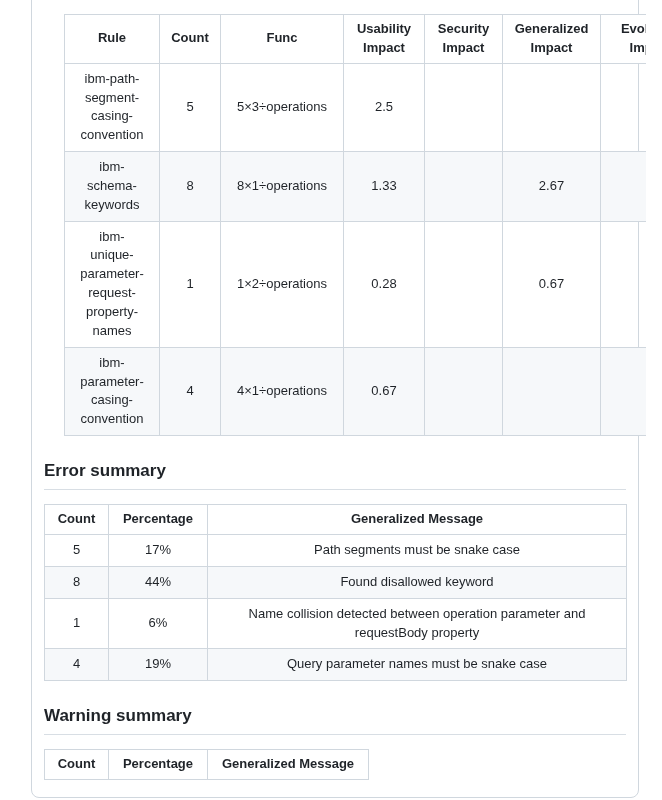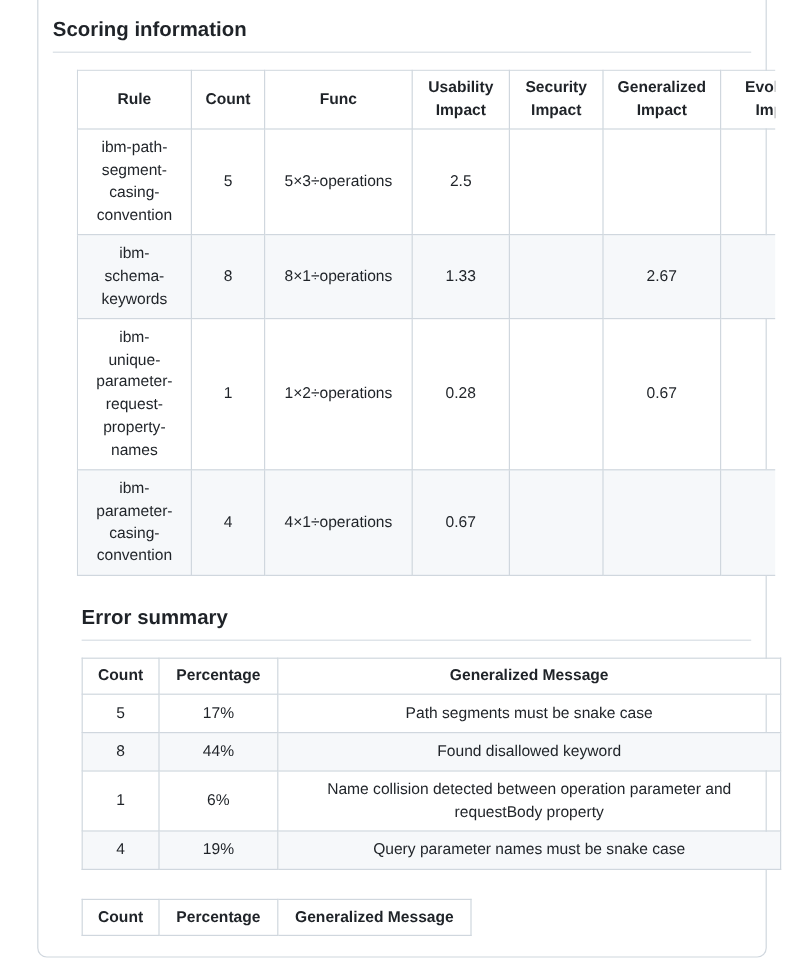--- a/index.html
+++ b/index.html
@@ -26,21 +26,21 @@
     border-radius: 8px;
     background: transparent;
   }
   .content {
     position: absolute;
     left: 44px;
     top: 14px;
     width: 582px;
   }
   .section { margin: 0; }
-  .section + .section { margin-top: 24px; margin-left: 24px; }
+  .section + .section { margin-top: 24px; }
   .section-title {
     font-size: 17px;
     font-weight: 700;
     line-height: 1.3;
     margin: 0 0 14px 0;
     padding-bottom: 7px;
     border-bottom: 1px solid #d8dee4;
   }
   .table-clip {
     width: 582px;
@@ -76,21 +76,20 @@
   td.c-func, td.c-count, td.c-num { white-space: nowrap; }
 </style>
 </head>
 <body>
 
 <div class="panel"></div>
 
 <div class="content">
 
   <section class="section">
-    <h2 class="section-title">Scoring information</h2>
     <div class="table-clip">
       <table class="tbl scoring">
         <colgroup>
           <col style="width:95px">
             <col style="width:61px">
             <col style="width:123px">
           <col style="width:81px">
             <col style="width:78px">
             <col style="width:98px">
             <col style="width:100px">
@@ -182,20 +181,21 @@
         <tr>
           <td class="c-count">4</td>
           <td class="c-count">19%</td>
           <td>Query parameter names must be snake case</td>
         </tr>
       </tbody>
     </table>
   </section>
 
   <section class="section">
+    <h2 class="section-title">Warning summary</h2>
     <table class="tbl warnings">
       <colgroup>
         <col style="width:64px">
           <col style="width:99px">
           <col style="width:161px">
       </colgroup>
       <thead>
         <tr>
           <th>Count</th>
           <th>Percentage</th>

